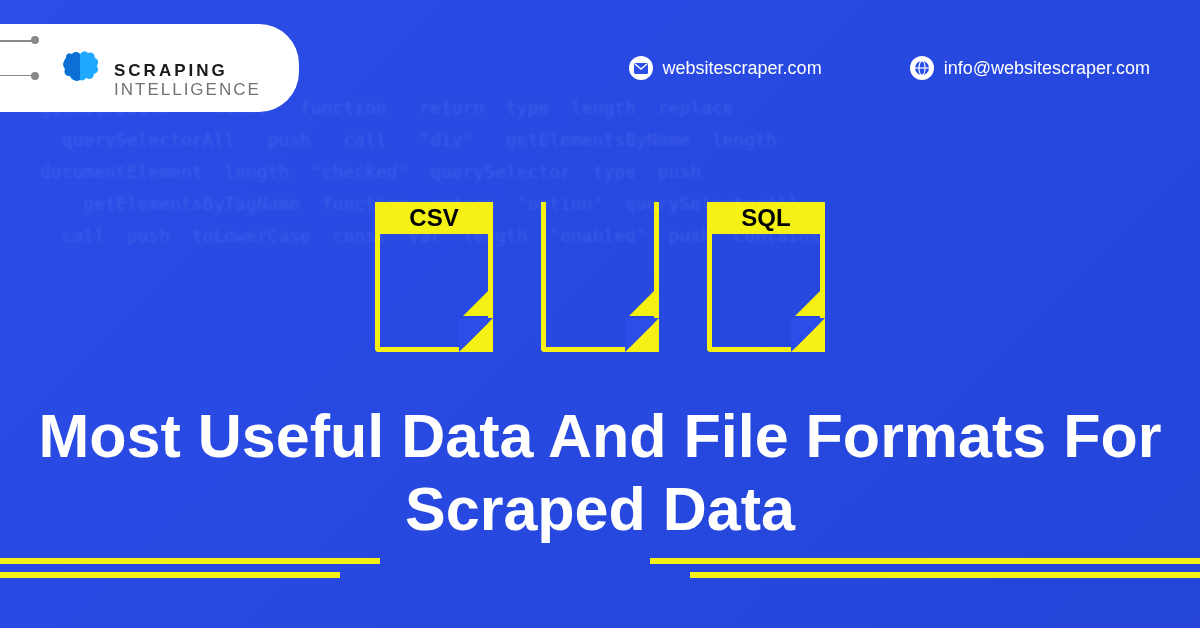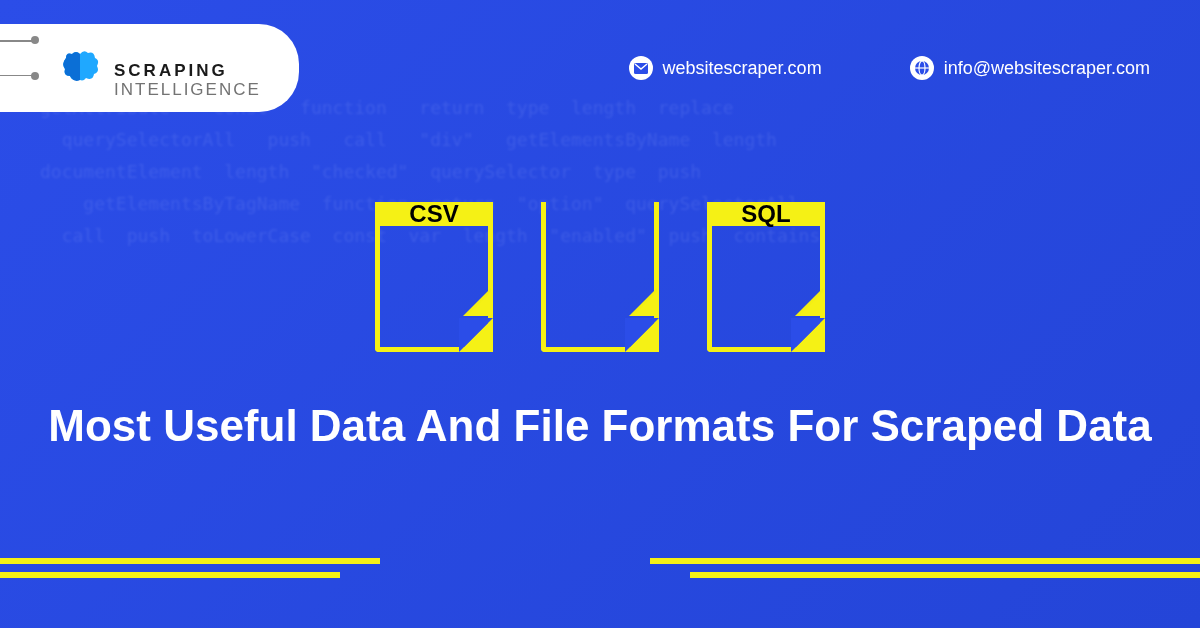--- a/index.html
+++ b/index.html
@@ -126,21 +126,21 @@
       inset: 0;
       border: 5px solid #f5f115;
       border-top: none;
       border-radius: 0 0 4px 4px;
     }
     .file-header {
       position: absolute;
       top: 0;
       left: 0;
       right: 0;
-      height: 24px;
+      height: 32px;
       background: #f5f115;
       display: flex;
       align-items: center;
       justify-content: center;
       color: #000;
       font-weight: 700;
       font-size: 24px;
     }
     .file-fold {
       position: absolute;
@@ -170,21 +170,21 @@
       width: 28px;
       height: 28px;
       background: linear-gradient(135deg, #d9d600 0%, #f5f115 60%);
       clip-path: polygon(0 100%, 100% 0, 100% 100%);
       transform: rotate(0deg);
     }
     .headline {
       position: relative;
       text-align: center;
       color: #fff;
-      font-size: 44px;
+      font-size: 61px;
       font-weight: 700;
       line-height: 1.2;
       margin-top: 48px;
       z-index: 10;
       padding: 0 37px;
     }
     .accent-bars {
       position: absolute;
       bottom: 50px;
       width: 100%;

